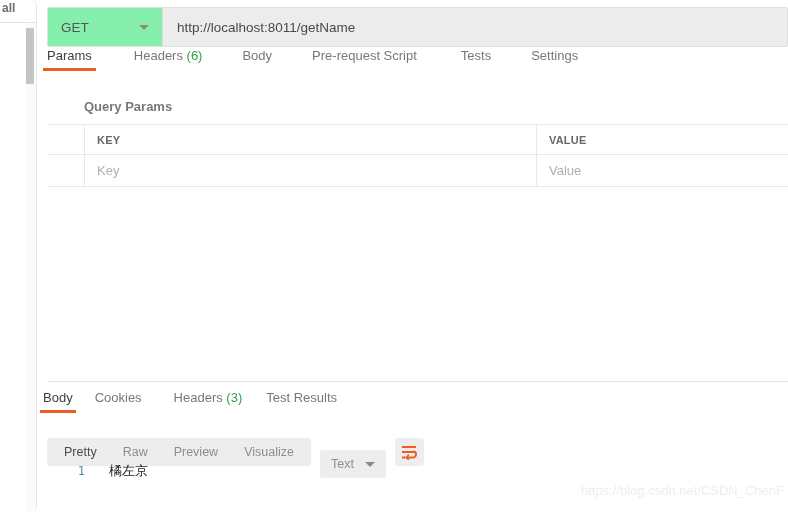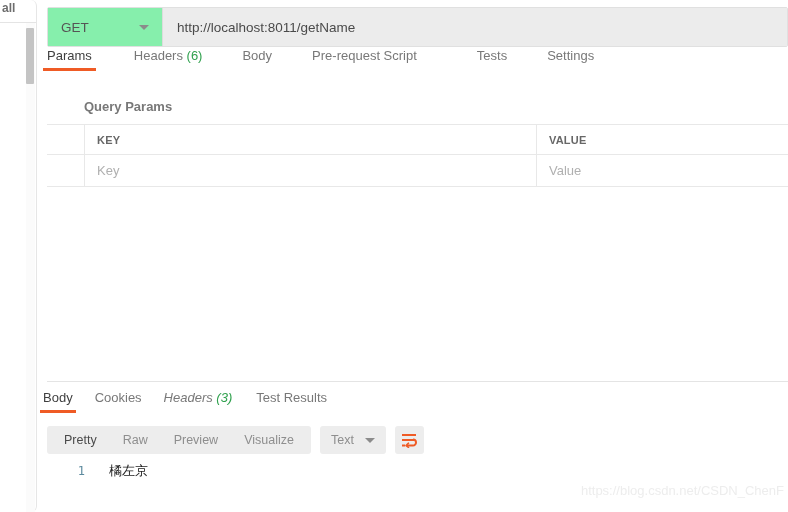--- a/index.html
+++ b/index.html
@@ -277,20 +277,21 @@
   }
   .type-group {
     display: flex;
     align-items: center;
     background: #ededed;
     border-radius: 3px;
     height: 28px;
     padding: 0 11px;
     gap: 11px;
     cursor: pointer;
+    margin-top: 24px;
   }
   .type-label {
     font-size: 12.5px;
     color: #8e8e8e;
   }
   .wrap-btn {
     width: 29px;
     height: 28px;
     background: #ededed;
     border-radius: 3px;
@@ -358,21 +359,21 @@
     <div class="url-box">
       <span class="url-text">http://localhost:8011/getName</span>
     </div>
   </div>
 
   <div class="req-tabs" id="req-tabs">
       <div class="req-tab active"><span>Params</span></div>
       <div class="req-tab" style="margin-left: 42px;"><span>Headers</span><span class="badge-count"> (6)</span></div>
       <div class="req-tab" style="margin-left: 40px;"><span>Body</span></div>
       <div class="req-tab" style="margin-left: 40px;"><span>Pre-request Script</span></div>
-      <div class="req-tab" style="margin-left: 60px;"><span>Tests</span></div>
+      <div class="req-tab" style="margin-left: 44px;"><span>Tests</span></div>
       <div class="req-tab" style="margin-left: 40px;"><span>Settings</span></div>
     </div>
 
   <div class="query-params-label">Query Params</div>
 
   <div class="params-table">
     <div class="ptable-row head">
       <div class="pcell-check"></div>
       <div class="pcell-key">
         <span class="col-header">KEY</span>
@@ -390,21 +391,21 @@
         <span class="placeholder">Value</span>
       </div>
     </div>
   </div>
 
   <div class="resp-divider"></div>
 
   <div class="resp-tabs" id="resp-tabs">
       <div class="resp-tab active"><span>Body</span></div>
       <div class="resp-tab" style="margin-left: 22px;"><span>Cookies</span></div>
-      <div class="resp-tab" style="margin-left: 22px; font-style: italic;"><span>Headers</span><span class="badge-count"> (3)</span></div>
+      <div class="resp-tab" style="margin-left: 32px;"><span>Headers</span><span class="badge-count"> (3)</span></div>
       <div class="resp-tab" style="margin-left: 24px;"><span>Test Results</span></div>
     </div>
 
   <div class="fmt-bar">
     <div class="fmt-group" id="fmt-group">
         <div class="fmt-btn active">Pretty</div>
         <div class="fmt-btn">Raw</div>
         <div class="fmt-btn">Preview</div>
         <div class="fmt-btn">Visualize</div>
       </div>

